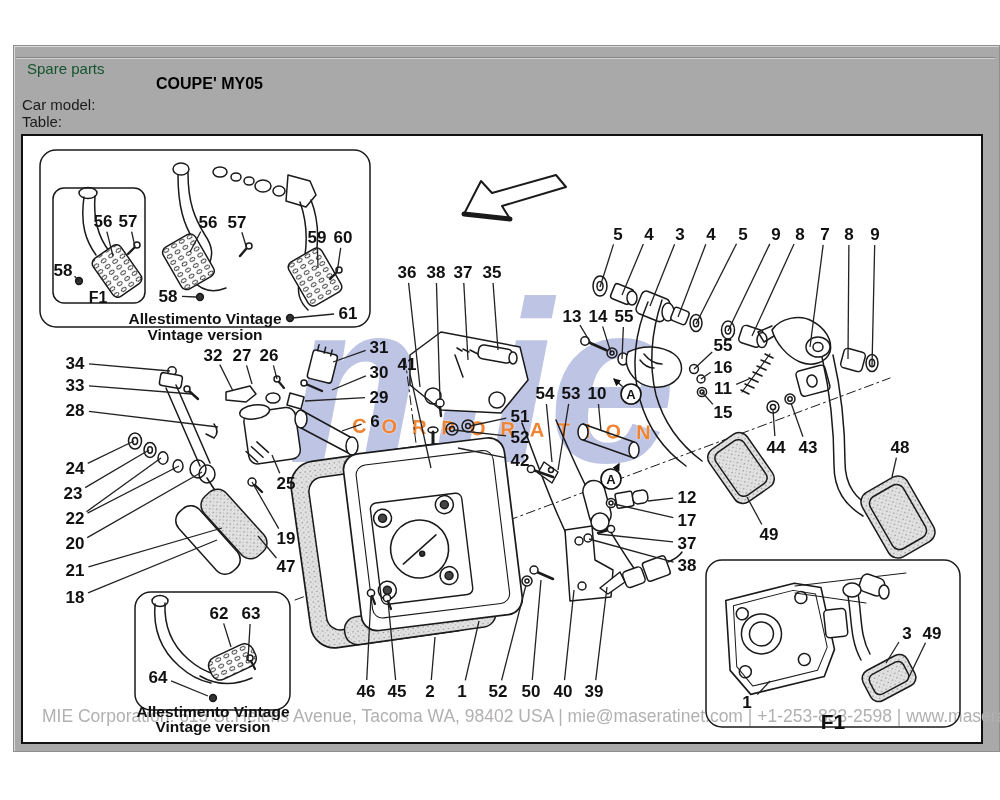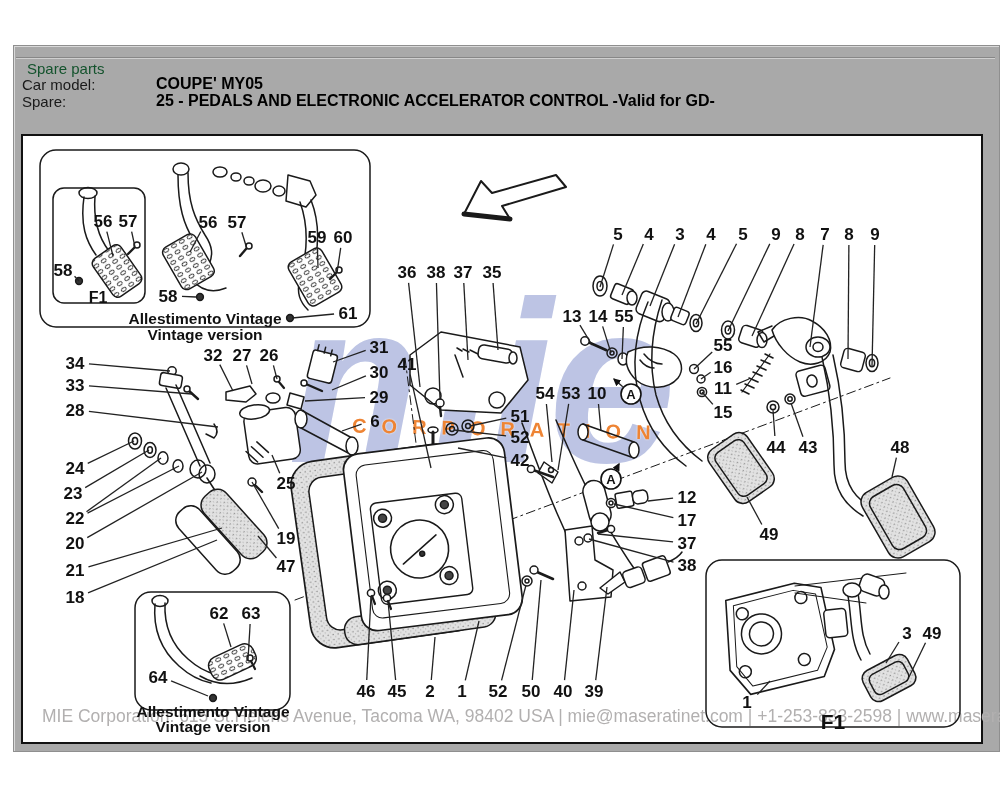--- a/index.html
+++ b/index.html
@@ -3,21 +3,21 @@
 <meta charset="utf-8">
 <style>
   html,body{margin:0;padding:0;background:#fff;font-family:"Liberation Sans",sans-serif;}
   #page{position:relative;width:1000px;height:800px;background:#fff;overflow:hidden;}
   #panel{position:absolute;left:13px;top:45px;right:0;height:705px;background:#a9a9a9;
          border:1px solid #8f8f8f;box-shadow:inset 1px 1px 0 #d9d9d9;}
   #groupline{position:absolute;left:2px;right:4px;top:11px;border-top:1px solid #878787;
          box-shadow:0 1px 0 #cfcfcf;}
   #grouplabel{position:absolute;left:7px;top:14px;background:#a9a9a9;padding:0 6px;
          font-size:15px;color:#14532d;}
-  .hrow{position:absolute;left:8px;font-size:15px;color:#1a1a1a;}
+  .hrow{position:absolute;left:8px;font-size:15px;color:#1a1a1a;margin-top:20px;}
   .hval{position:absolute;left:142px;font-size:16px;font-weight:bold;color:#000;white-space:nowrap;}
   #whitebox{position:absolute;left:21px;top:134px;width:958px;height:606px;background:#fff;
          border:2px solid #111;z-index:1;}
   #wm{position:absolute;left:288px;top:268px;z-index:2;pointer-events:none;}
   #wm-word{font:bold italic 230px "Liberation Sans",sans-serif;color:#b4bde1;letter-spacing:-4px;
          line-height:1;opacity:.88;}
   #wm-sub{position:absolute;left:64px;top:150px;font:bold 20px "Liberation Sans",sans-serif;
          color:#ee8434;letter-spacing:15px;transform:rotate(1.3deg);white-space:nowrap;
          text-shadow:0 0 2px #fff;}
   #footer{position:absolute;left:42px;top:706px;z-index:3;font-size:17.5px;color:#b2b0b0;
@@ -30,22 +30,21 @@
 </head>
 <body>
 
 <div id="page">
 
   <div id="panel">
     <div id="groupline"></div>
     <span id="grouplabel">Spare parts</span>
     <span class="hrow" style="top:30px;">Car model:</span>
     <span class="hval" style="top:29px;">COUPE' MY05</span>
-    <span class="hrow" style="top:47px;">Spare:</span>
-    <span class="hval" style="top:46px;">25 - PEDALS AND ELECTRONIC ACCELERATOR CONTROL -Valid for GD-</span>
+    <span class="hrow" style="top:47px;">Table:</span>
   </div>
 
   <div id="whitebox"></div>
 
   <div id="wm">
     <div id="wm-word">mie</div>
     <div id="wm-sub">CORPORATION</div>
   </div>
 
   <div id="footer">MIE Corporation. 615 St.Helens Avenue, Tacoma WA, 98402 USA  |  mie@maseratinet.com  |  +1-253-833-2598  |  www.maseratinet.com</div>

